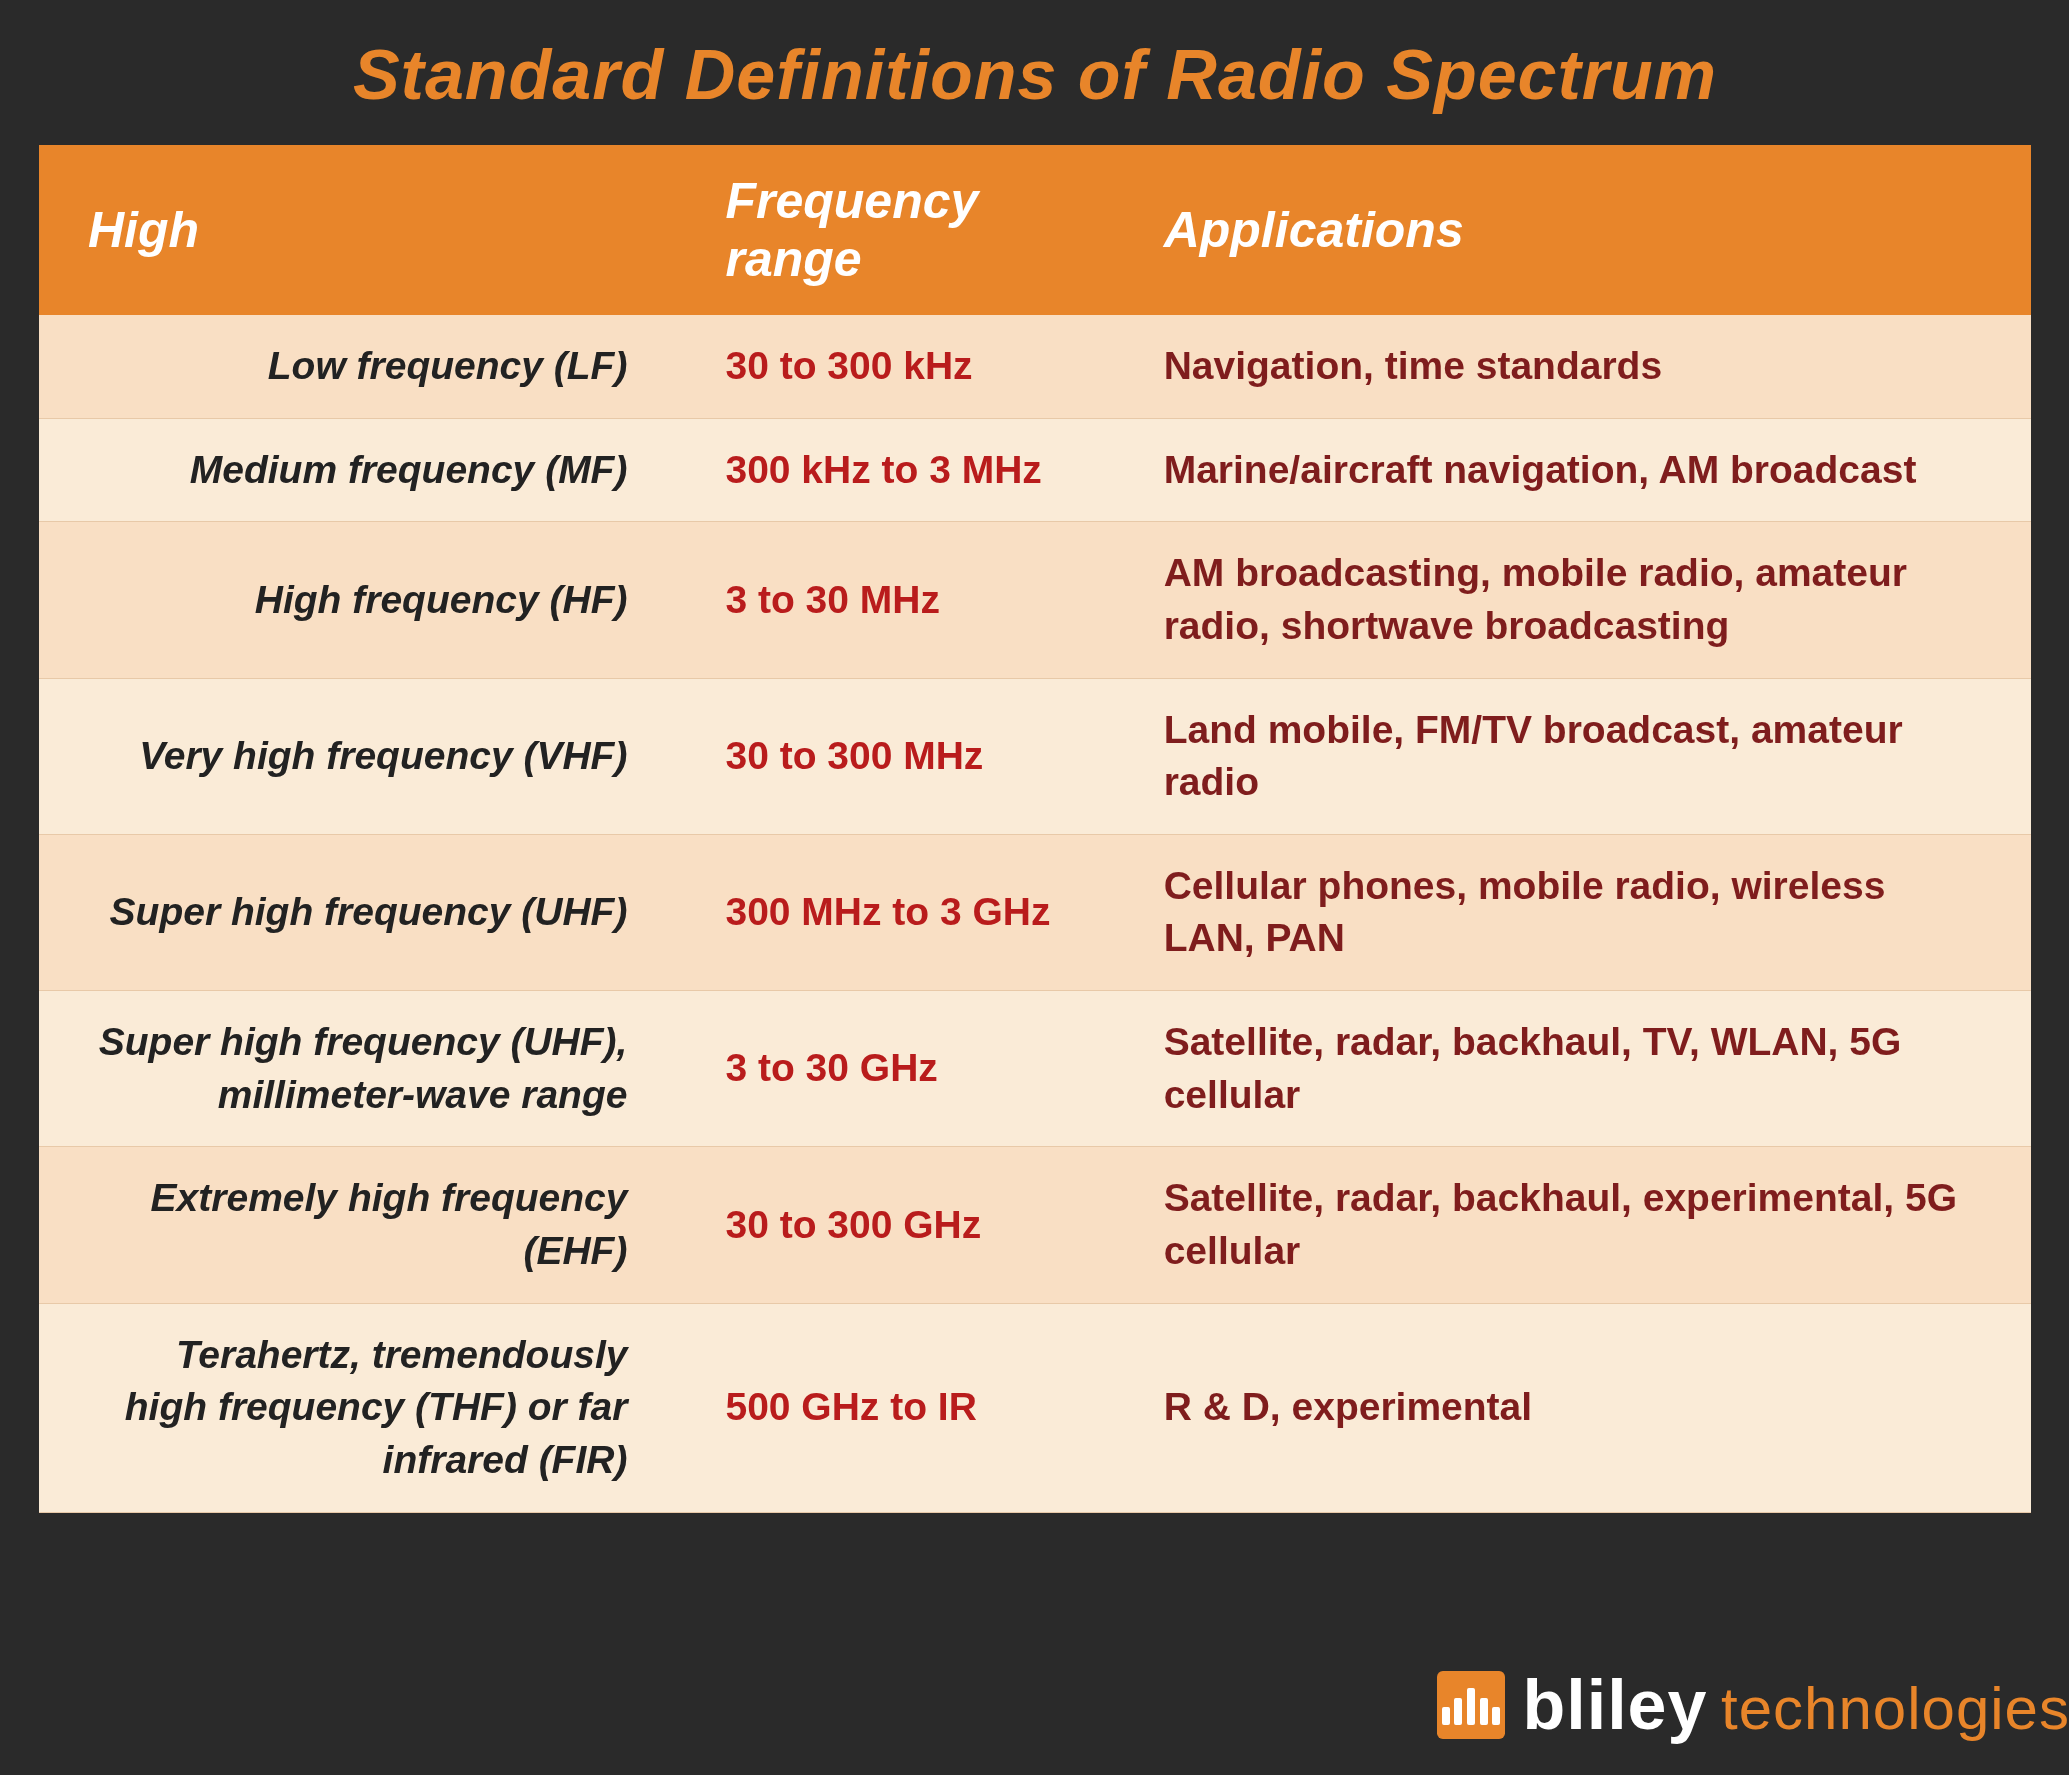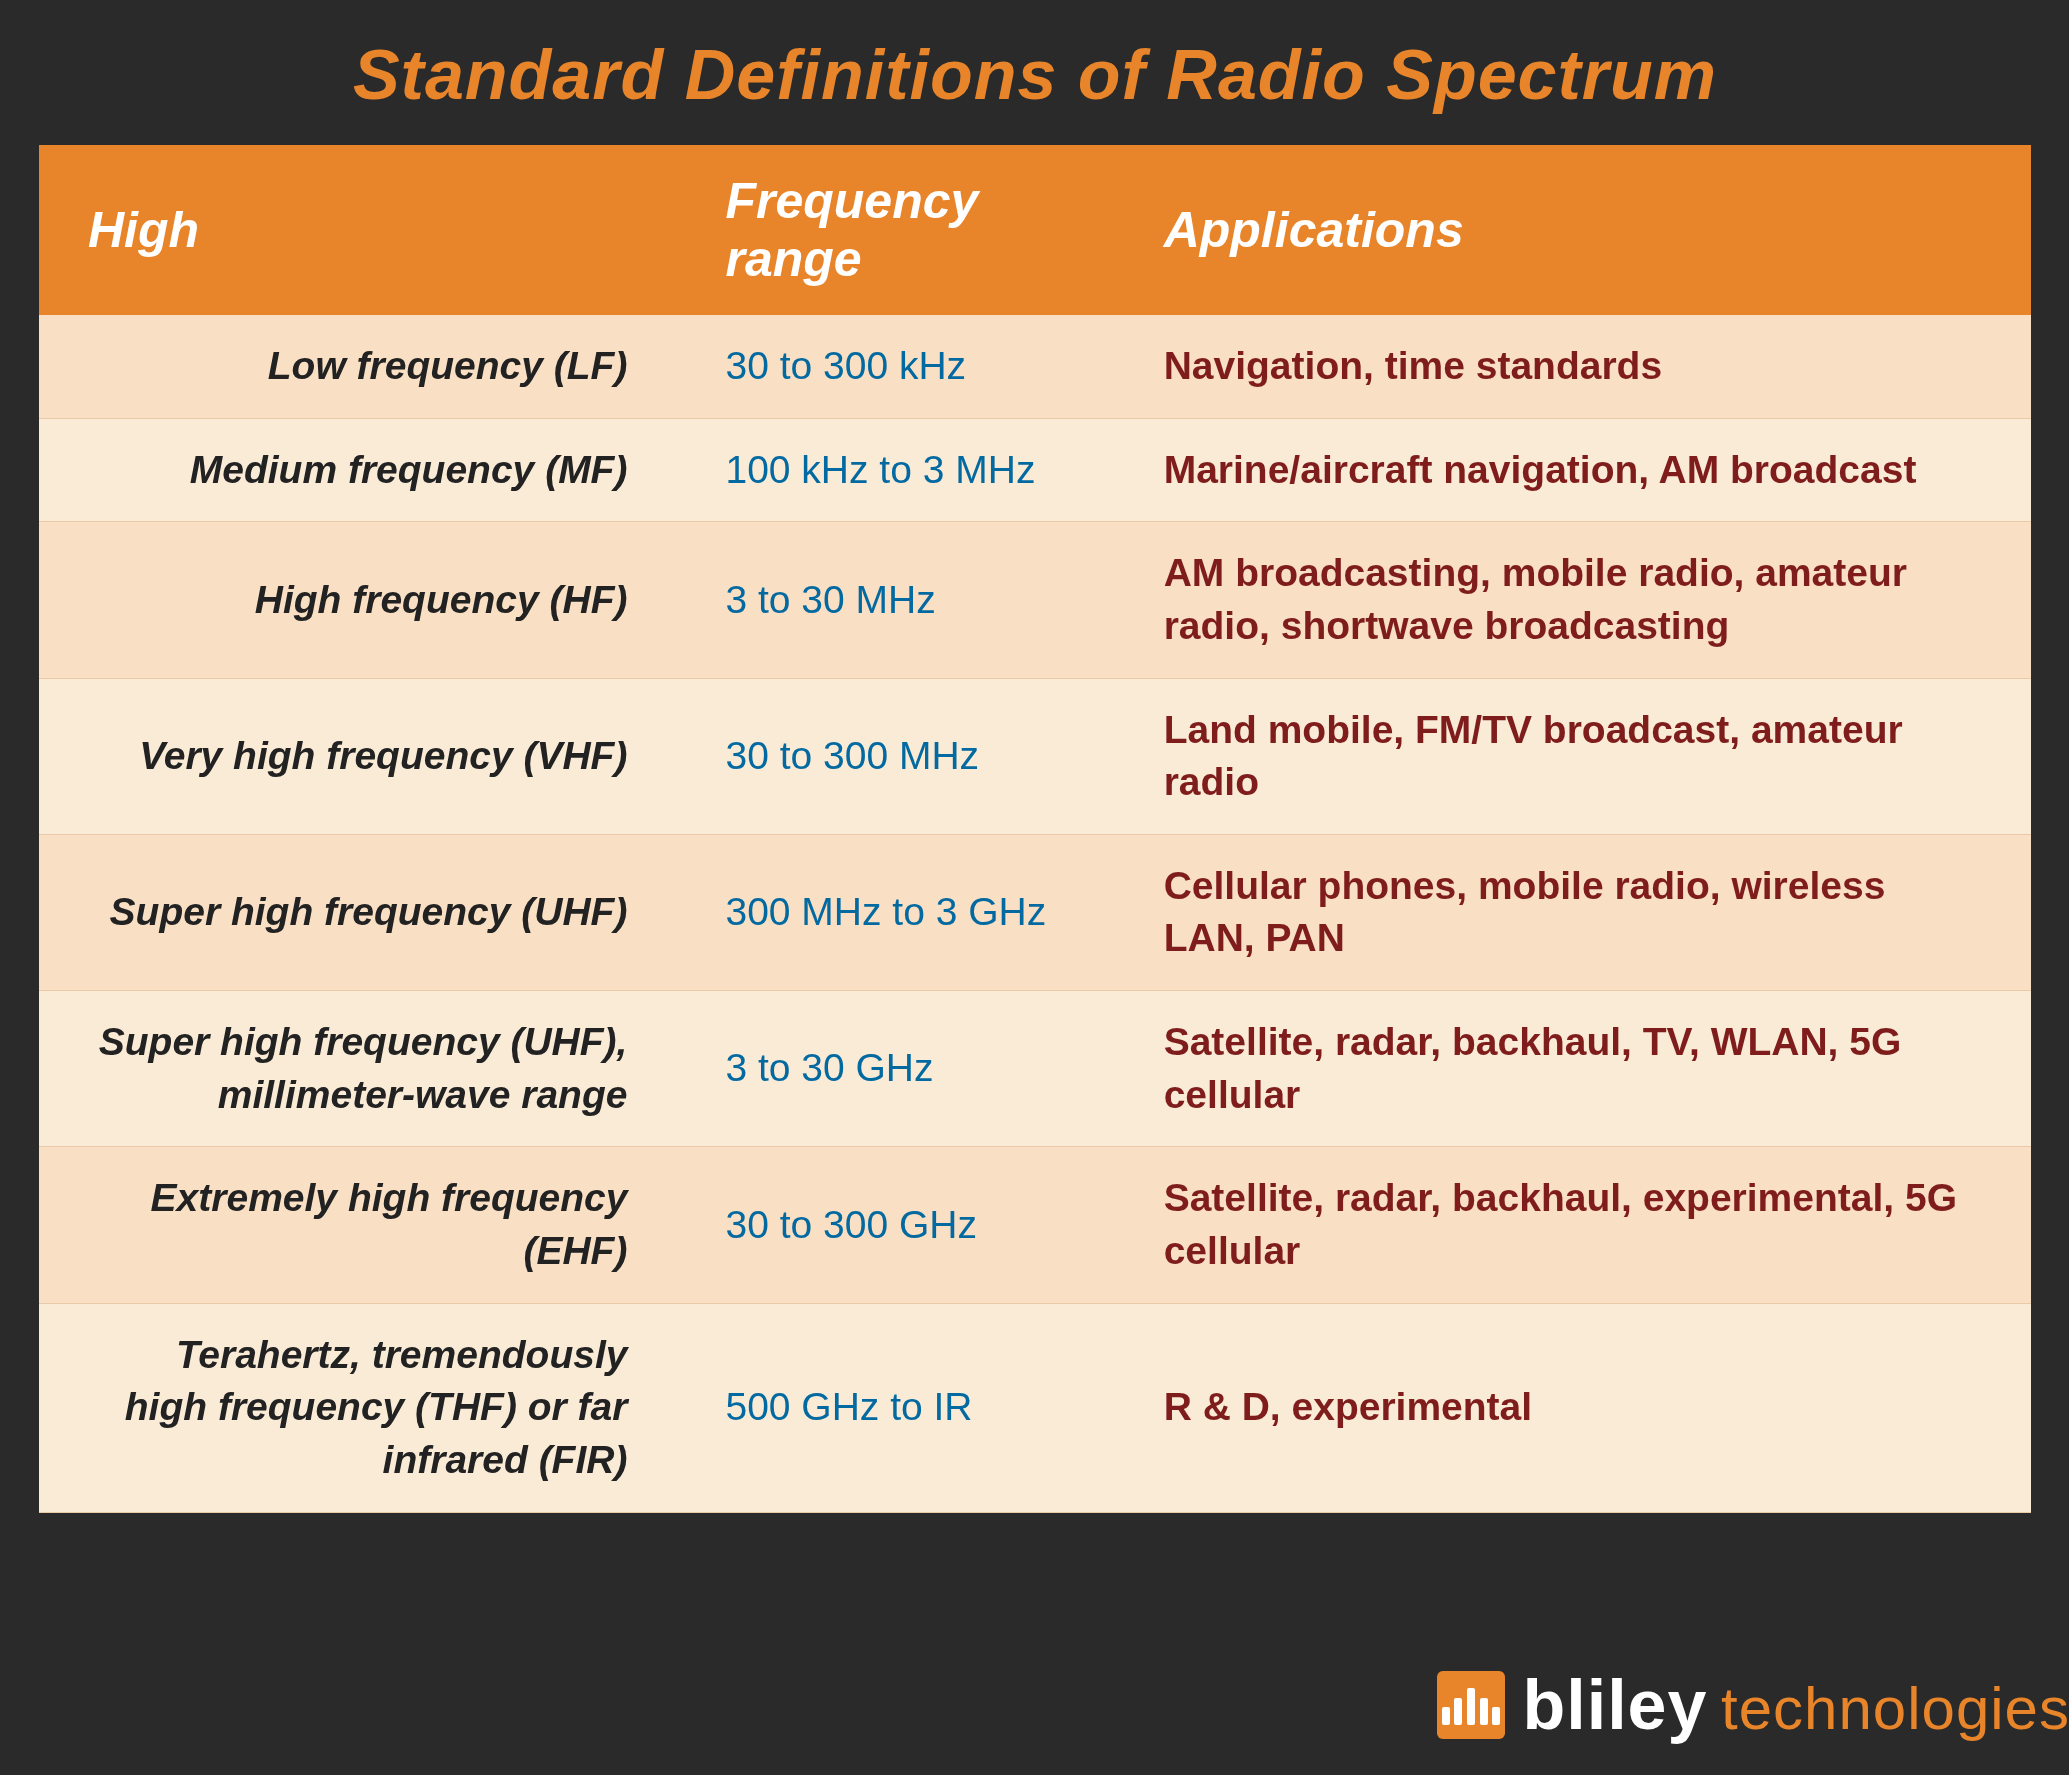--- a/index.html
+++ b/index.html
@@ -82,22 +82,22 @@
     }
 
     tbody td:first-child {
       font-weight: 900;
       color: #222222;
       font-style: italic;
       text-align: right;
     }
 
     tbody td:nth-child(2) {
-      color: #0369a1;
-      font-weight: normal;
+      color: #b91c1c;
+      font-weight: bold;
     }
 
     tbody td:nth-child(3) {
       color: #7f1d1d;
       font-weight: bold;
     }
 
     .footer {
       width: 100%;
       background: #2a2a2a;
@@ -170,21 +170,21 @@
       </tr>
     </thead>
     <tbody id="table-body">
     <tr>
           <td>Low frequency (LF)</td>
           <td>30 to 300 kHz</td>
           <td>Navigation, time standards</td>
         </tr>
         <tr>
           <td>Medium frequency (MF)</td>
-          <td>100 kHz to 3 MHz</td>
+          <td>300 kHz to 3 MHz</td>
           <td>Marine/aircraft navigation, AM broadcast</td>
         </tr>
         <tr>
           <td>High frequency (HF)</td>
           <td>3 to 30 MHz</td>
           <td>AM broadcasting, mobile radio, amateur radio, shortwave broadcasting</td>
         </tr>
         <tr>
           <td>Very high frequency (VHF)</td>
           <td>30 to 300 MHz</td>

